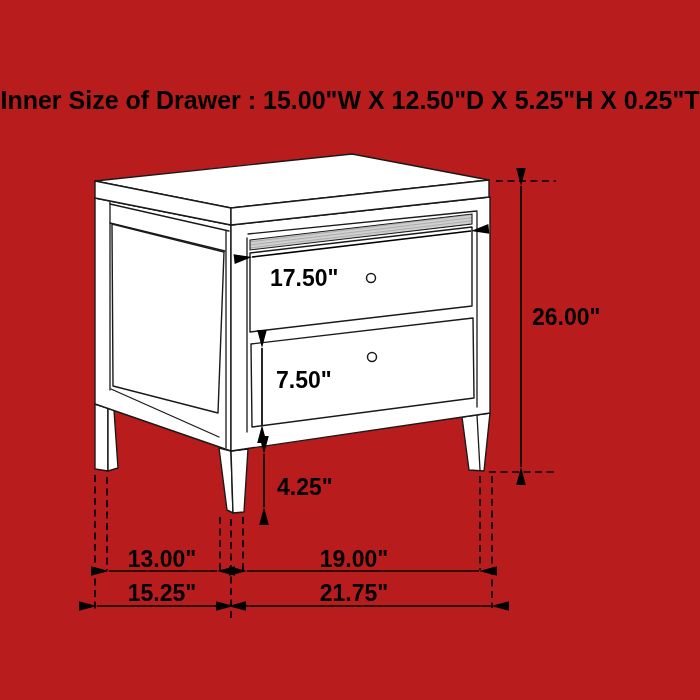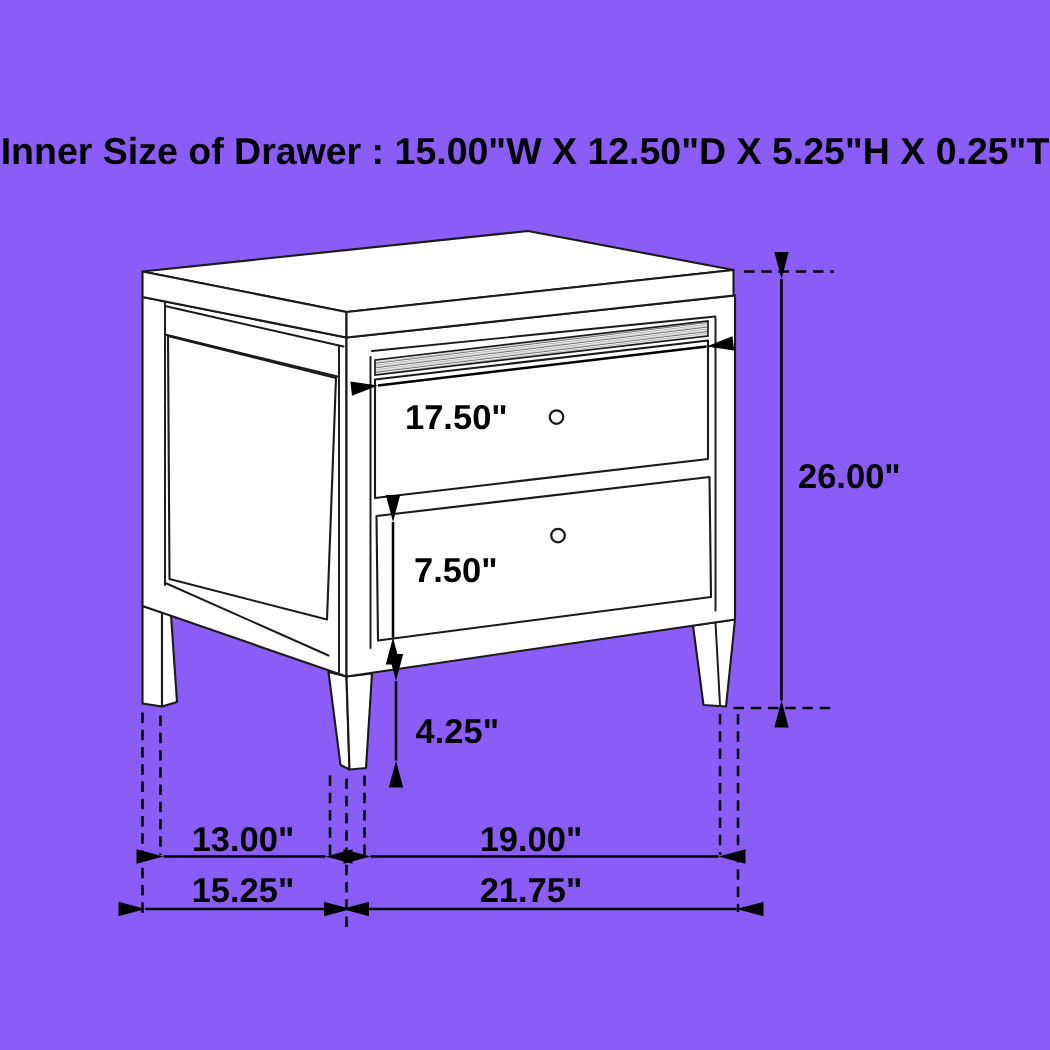--- a/index.html
+++ b/index.html
@@ -1,17 +1,17 @@
 <!DOCTYPE html>
 <html><head>
 <meta charset="utf-8">
 <style>
   html,body{margin:0;padding:0;background:#ffffff;}
   body{width:700px;height:700px;font-family:"Liberation Sans", sans-serif;}
-  .stage{position:relative;width:700px;height:700px;background:#8b5cf6;overflow:hidden;}
+  .stage{position:relative;width:700px;height:700px;background:#b91c1c;overflow:hidden;}
   svg{display:block;}
   .draw{fill:#ffffff;stroke:#1a1a1a;stroke-width:1.4;stroke-linejoin:round;}
   .dline{fill:none;stroke:#1a1a1a;stroke-width:1.3;stroke-linecap:round;}
   .dim{fill:none;stroke:#000000;stroke-width:1.7;}
   .ext{fill:none;stroke:#000000;stroke-width:1.7;stroke-dasharray:7 4.5;}
   .lbl{font-family:"Liberation Sans", sans-serif;font-weight:bold;font-size:23px;fill:#000;}
   .ttl{font-family:"Liberation Sans", sans-serif;font-weight:bold;font-size:25px;fill:#000;}
 </style>
 </head>
 <body>

